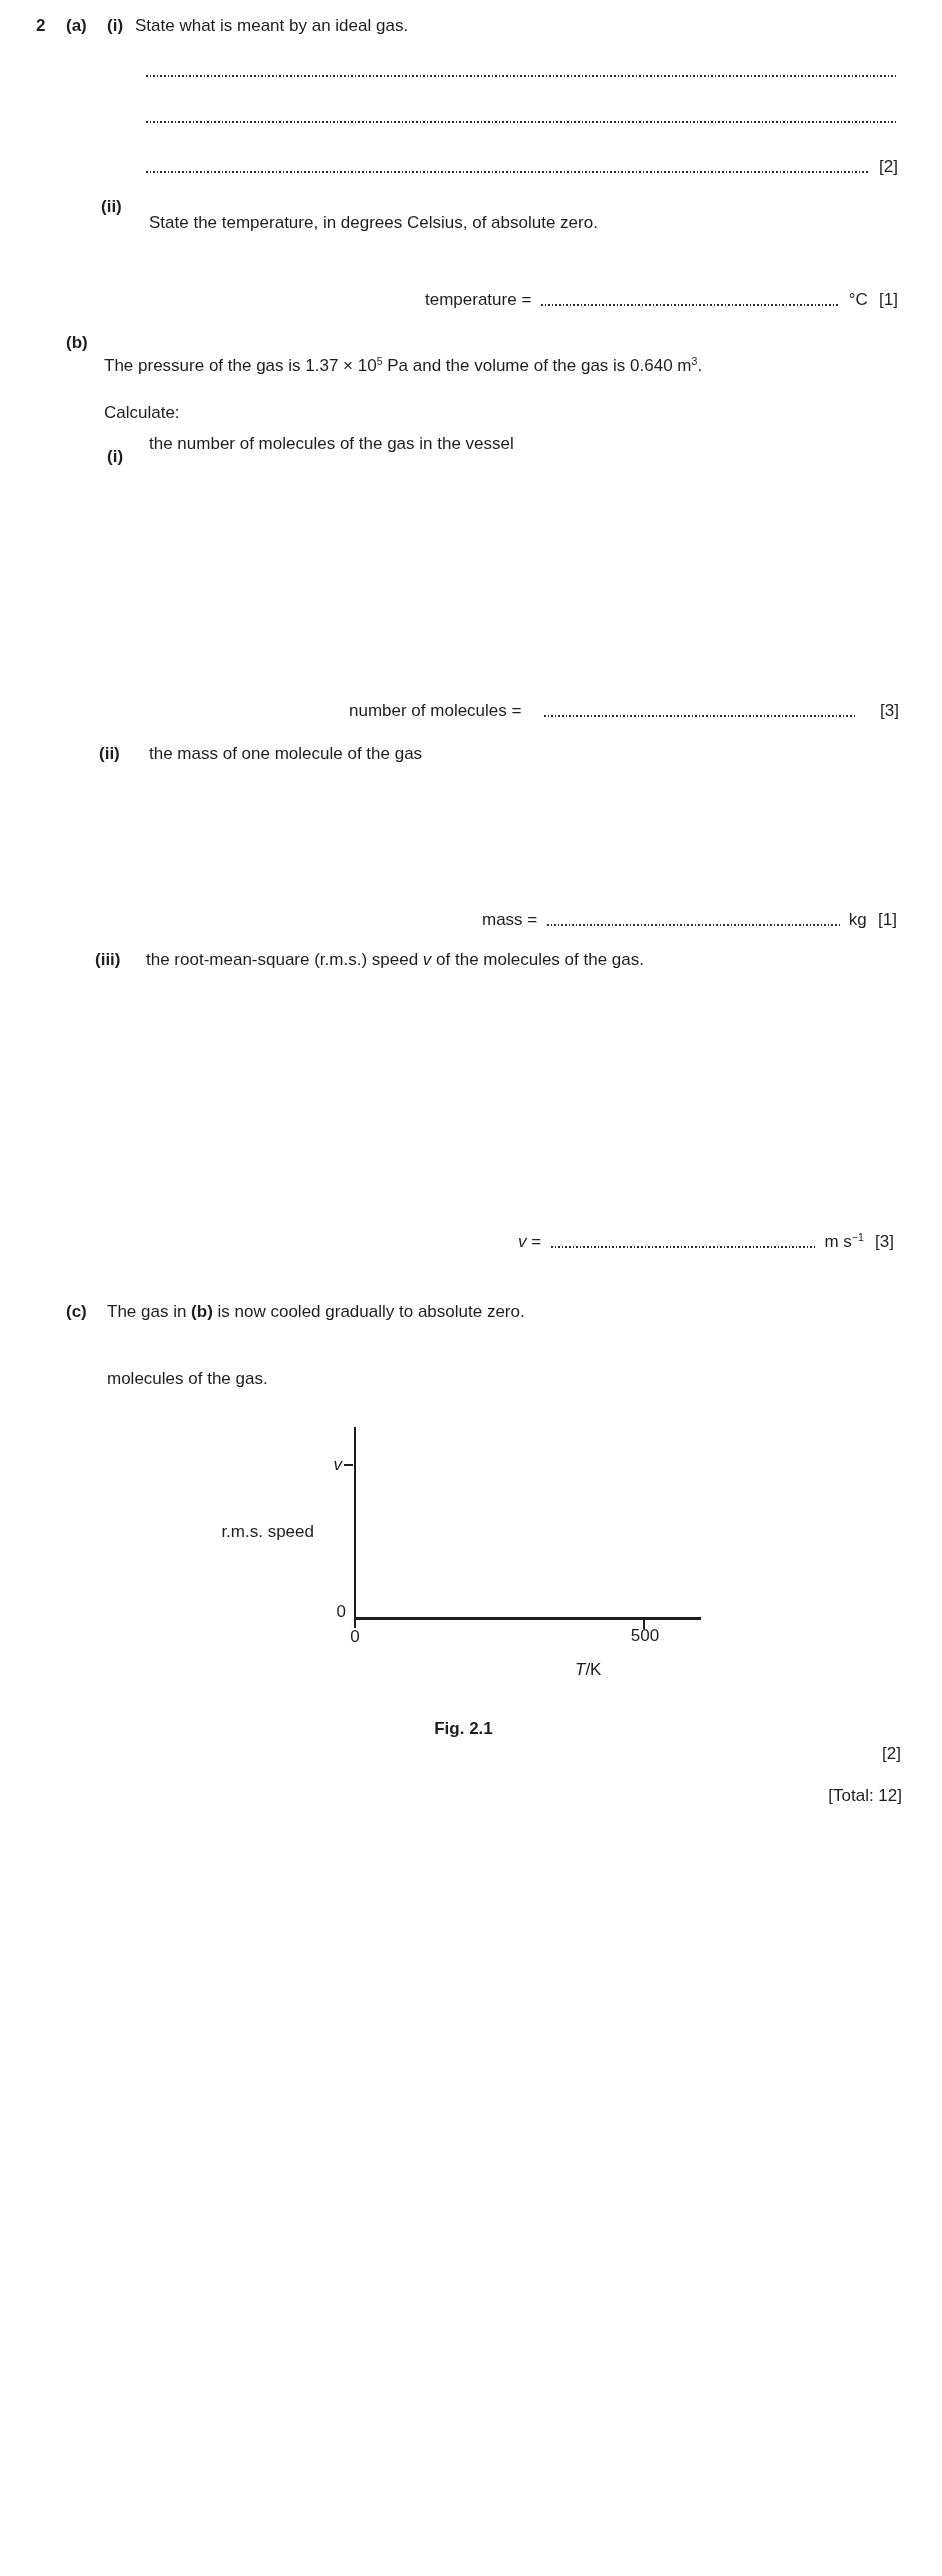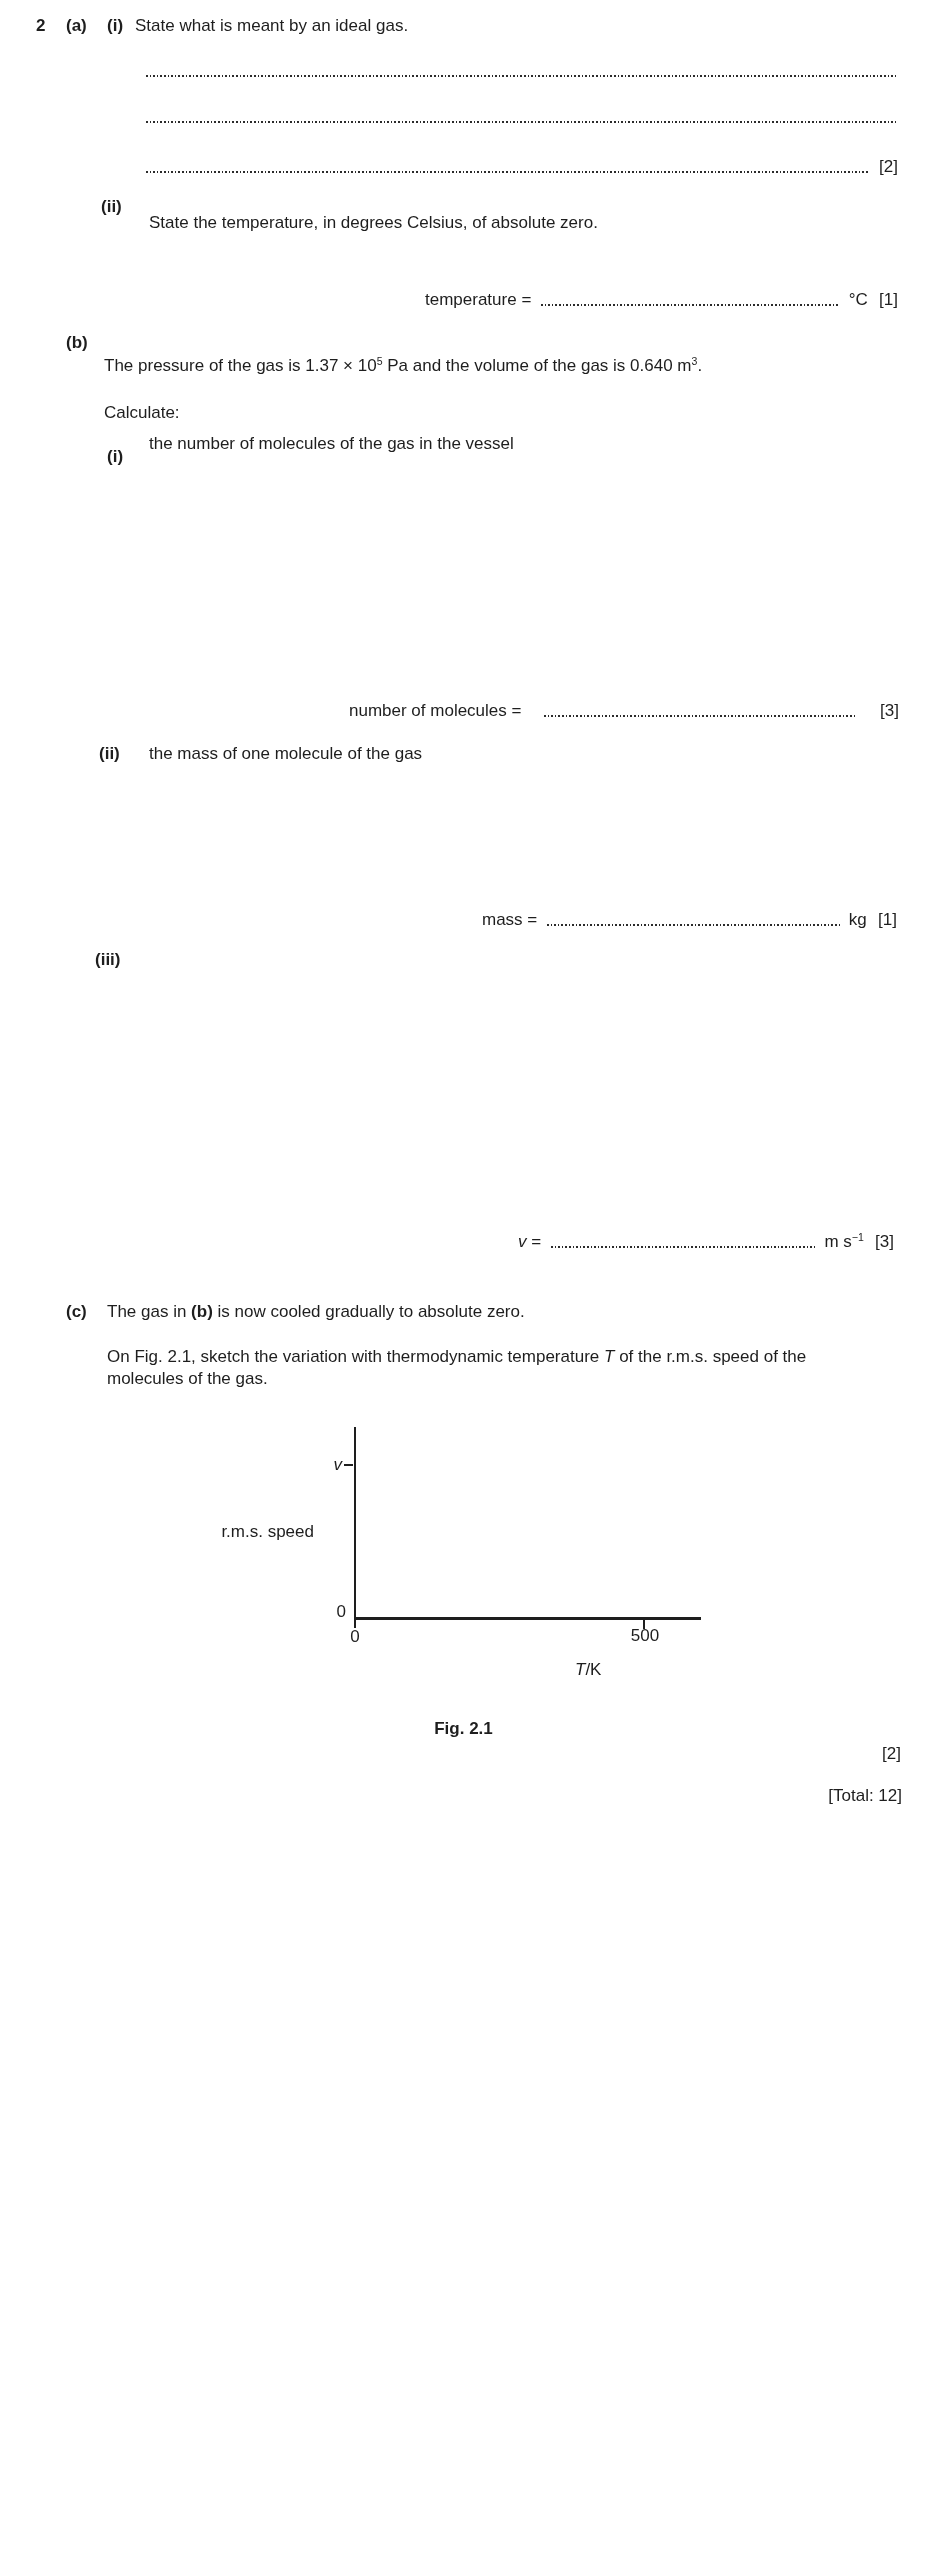--- a/index.html
+++ b/index.html
@@ -82,31 +82,31 @@
   <span class="abs" style="left:149px;top:744px;">the mass of one molecule of the gas</span>
 
   <div class="row" style="left:482px;right:45px;top:910px;align-items:flex-end;">
     <span class="lbl">mass =</span>
     <span class="dots"></span>
     <span class="unit">kg</span>
     <span class="mark">[1]</span>
   </div>
 
   <span class="abs b" style="left:95px;top:950px;">(iii)</span>
+  <span class="abs" style="left:146px;top:950px;"><span>the root-mean-square (r.m.s.) speed </span><span class="i">v</span><span> of the molecules of the gas.</span></span>
 
   <div class="row" style="left:518px;right:48px;top:1231px;">
     <span class="lbl"><span class="i">v</span><span> =</span></span>
     <span class="dots"></span>
     <span class="unit"><span>m s</span><span class="sup">−1</span></span>
     <span class="mark">[3]</span>
   </div>
 
   <span class="abs b" style="left:66px;top:1302px;">(c)</span>
   <span class="abs" style="left:107px;top:1302px;"><span>The gas in </span><span class="b">(b)</span><span> is now cooled gradually to absolute zero.</span></span>
-  <span class="abs" style="left:107px;top:1347px;"><span>On Fig. 2.1, sketch the variation with thermodynamic temperature </span><span class="i">T</span><span> of the r.m.s. speed of the</span></span>
   <span class="abs" style="left:107px;top:1369px;">molecules of the gas.</span>
 
   <div class="axis" style="left:354px;top:1427px;width:1.9px;height:201px;"></div>
   <div class="axis" style="left:354px;top:1617px;width:347px;height:2.5px;"></div>
   <div class="axis" style="left:344px;top:1464px;width:9.4px;height:1.9px;"></div>
   <div class="axis" style="left:643px;top:1620px;width:1.9px;height:8.8px;"></div>
 
   <span class="abs i tr" style="left:311px;width:31px;top:1455px;">v</span>
   <span class="abs tr" style="left:182px;width:132px;top:1522px;">r.m.s. speed</span>
   <span class="abs tr" style="left:320px;width:26px;top:1602px;">0</span>

